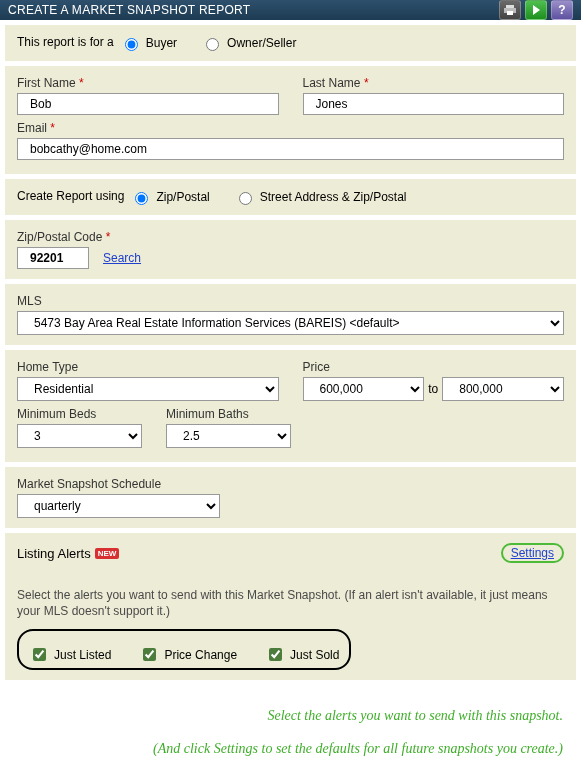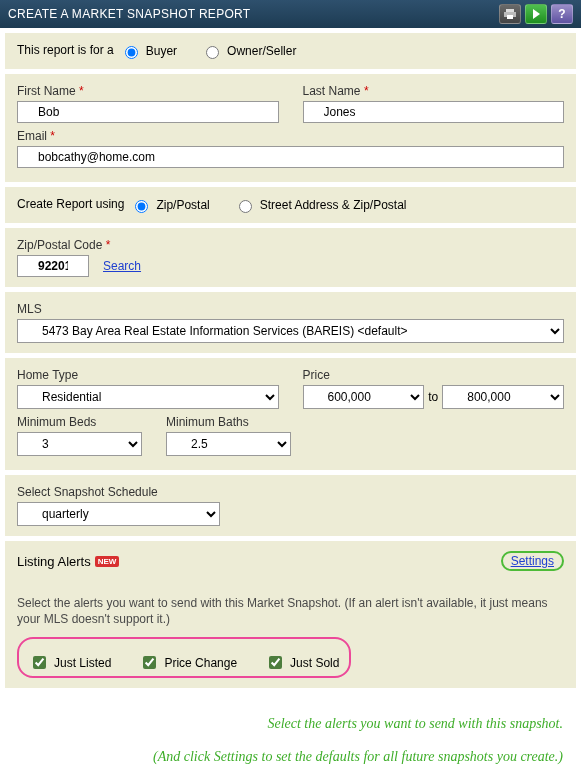--- a/index.html
+++ b/index.html
@@ -6,21 +6,21 @@
   body {
     margin: 0;
     font-family: Arial, Helvetica, sans-serif;
     font-size: 12px;
     background: #fff;
     width: 581px;
   }
   .titlebar {
     background: linear-gradient(#2e506d,#1d3b52);
     color: #fff;
-    height: 28px;
+    height: 20px;
     display: flex;
     align-items: center;
     padding: 0 8px;
     font-size: 12px;
     letter-spacing: .3px;
   }
   .titlebar .spacer { flex: 1; }
   .titlebar .btn {
     width: 22px; height: 20px;
     margin-left: 4px;
@@ -37,21 +37,21 @@
     background: #edecd6;
     margin: 5px; padding: 10px 12px;
   }
   .row { display: flex; gap: 24px; align-items: flex-start; margin-bottom: 4px; }
   .field { display: flex; flex-direction: column; flex: 1; }
   .label { margin-bottom: 3px; color: #333; }
   .req { color: #c00; }
   input[type=text], select {
     font-family: inherit;
     font-size: 12px;
-    padding: 3px 20px;
+    padding: 3px 12px;
     border: 1px solid #999;
     background: #fff;
   }
   .radio-row { display: flex; align-items: flex-start; gap: 6px; }
   .radio-row label { display: inline-flex; align-items: center; gap: 5px; margin-right: 18px; cursor: pointer; }
   .zip-row { display: flex; align-items: center; gap: 14px; }
   .link { color: #2040d0; text-decoration: underline; cursor: pointer; }
   .inline-to { align-self: center; padding: 0 4px; }
   .alerts-head { display: flex; align-items: center; }
   .new-badge {
@@ -64,21 +64,21 @@
   .settings-circle {
     display: inline-block; padding: 1px 8px;
     border: 2px solid #4dbb38; border-radius: 14px;
   }
   .settings-link { color: #2040d0; text-decoration: underline; cursor: pointer; }
   .alert-help { color: #4a4a4a; margin-top: 24px; line-height: 1.35; }
   .checks { display: flex; gap: 28px; margin-top: 10px; }
   .checks label { display: inline-flex; align-items: center; gap: 5px; cursor: pointer; }
   .checks-wrap {
     display: inline-block; padding: 4px 10px;
-    border: 2px solid #ec4899; border-radius: 16px;
+    border: 2px solid #000000; border-radius: 16px;
   }
   .annotation {
     font-family: "Comic Sans MS", "Bradley Hand", cursive;
     color: #3fae2a;
     text-align: right;
     font-style: italic;
     padding: 10px 18px 18px;
     line-height: 1.6;
     font-size: 14px;
   }
@@ -196,21 +196,21 @@
     </div>
     <div class="field" style="max-width:125px">
       <span class="label">Minimum Baths</span>
       <select><option>2.5</option></select>
     </div>
     <div style="flex:1"></div>
   </div>
 </div>
 
 <div class="panel">
-  <span class="label">Select Snapshot Schedule</span>
+  <span class="label">Market Snapshot Schedule</span>
   <div style="margin-top:3px">
     <select style="width:203px"><option>quarterly</option></select>
   </div>
 </div>
 
 <div class="panel">
   <div class="alerts-head">
     <span style="font-size:13px">Listing Alerts</span>
     <span class="new-badge">NEW</span>
     <span style="flex:1"></span>

